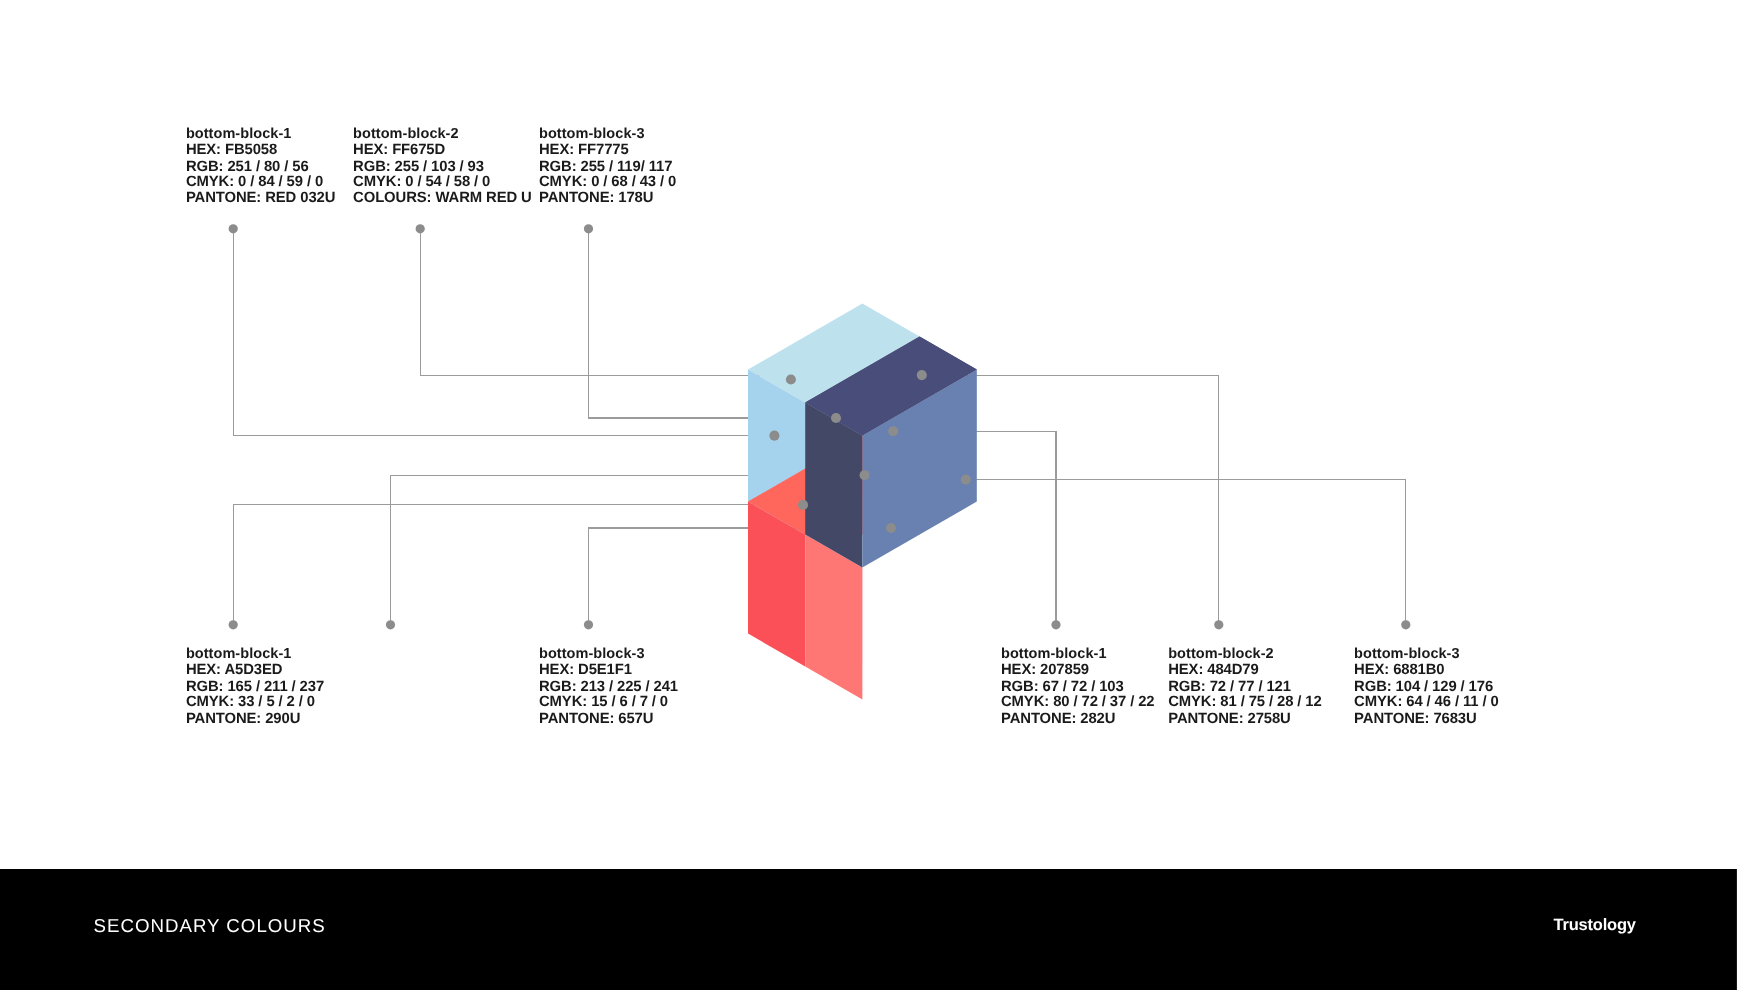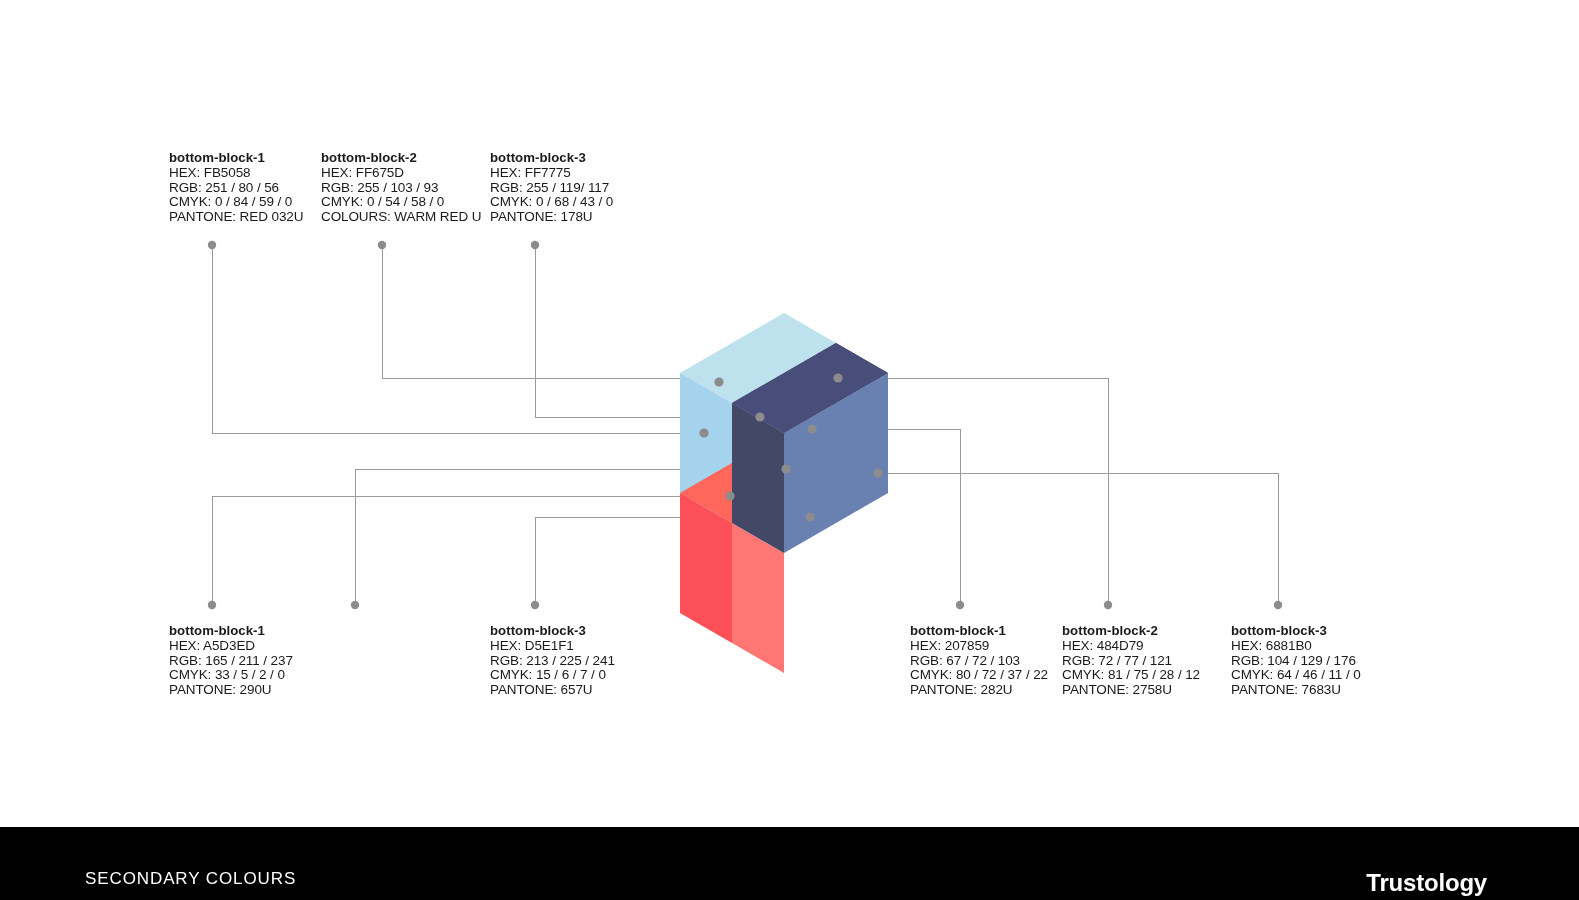--- a/index.html
+++ b/index.html
@@ -6,21 +6,20 @@
   html, body {
     width: 1579px; height: 900px;
     background: #ffffff;
     font-family: "Liberation Sans", sans-serif;
     overflow: hidden;
   }
   #page {
     position: relative;
     width: 1579px; height: 852px;
     background: #ffffff;
-    margin-top: 37px;
   }
 
   
   #diagram {
     position: absolute;
     left: 0; top: 0;
     width: 1579px; height: 790px;
   }
 
   
@@ -32,21 +31,21 @@
     color: #1a1a1a;
     white-space: nowrap;
     letter-spacing: -0.1px;
   }
   .label-block .lb-title {
     font-weight: bold;
     font-size: 13.2px;
     letter-spacing: 0.05px;
     margin-bottom: 0.5px;
   }
-  .label-block .lb-row { font-weight: normal; }
+  .label-block .lb-row { font-weight: bold; }
 
   
   #footer {
     position: absolute;
     left: 0; top: 790px;
     width: 1579px; height: 110px;
     background: #000000;
     padding-left: 45px;
   }
   #footer-title {
@@ -55,21 +54,21 @@
     color: #ffffff;
     font-size: 17px;
     letter-spacing: 0.9px;
     font-weight: 400;
     font-family: "Liberation Sans", sans-serif;
   }
   #footer-brand {
     position: absolute;
     right: 92px; top: 42px;
     color: #ffffff;
-    font-size: 24px;
+    font-size: 15px;
     font-weight: bold;
     letter-spacing: -0.2px;
     font-family: "Liberation Sans", sans-serif;
   }
 </style>
 </head>
 <body>
 
 <div id="page">
 

